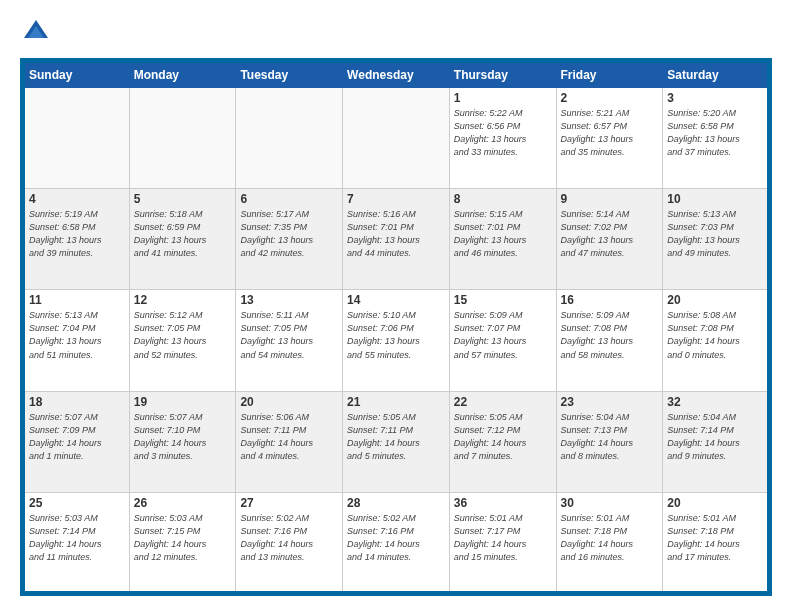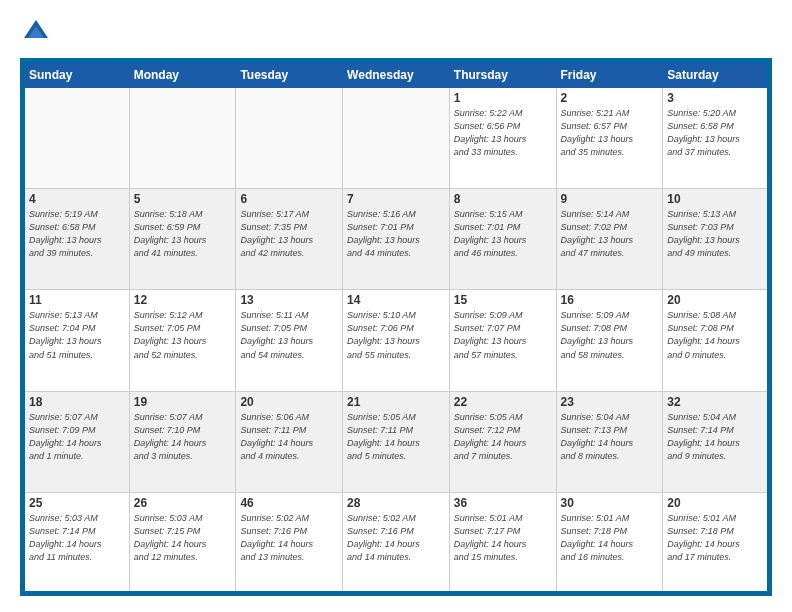--- a/index.html
+++ b/index.html
@@ -319,21 +319,21 @@
 and 11 minutes.</div>
           </td>
           <td>
             <span class="day-number">26</span>
             <div class="day-details" style="white-space: pre-line;">Sunrise: 5:03 AM
 Sunset: 7:15 PM
 Daylight: 14 hours
 and 12 minutes.</div>
           </td>
           <td>
-            <span class="day-number">46</span>
+            <span class="day-number">27</span>
             <div class="day-details" style="white-space: pre-line;">Sunrise: 5:02 AM
 Sunset: 7:16 PM
 Daylight: 14 hours
 and 13 minutes.</div>
           </td>
           <td>
             <span class="day-number">28</span>
             <div class="day-details" style="white-space: pre-line;">Sunrise: 5:02 AM
 Sunset: 7:16 PM
 Daylight: 14 hours

